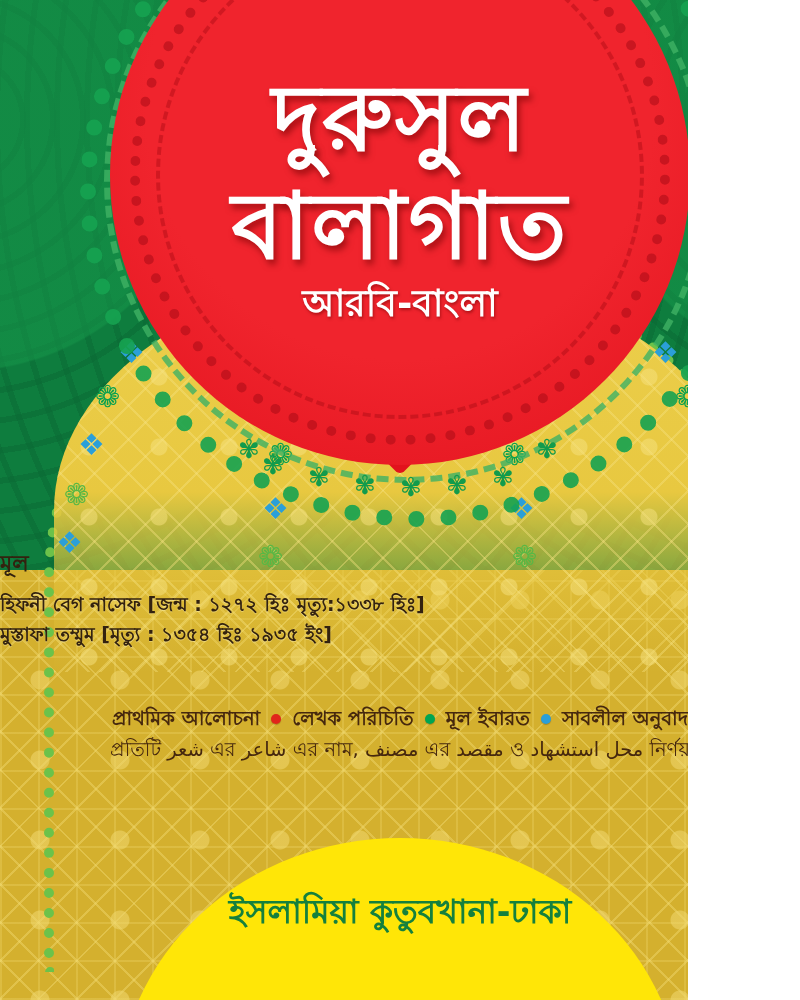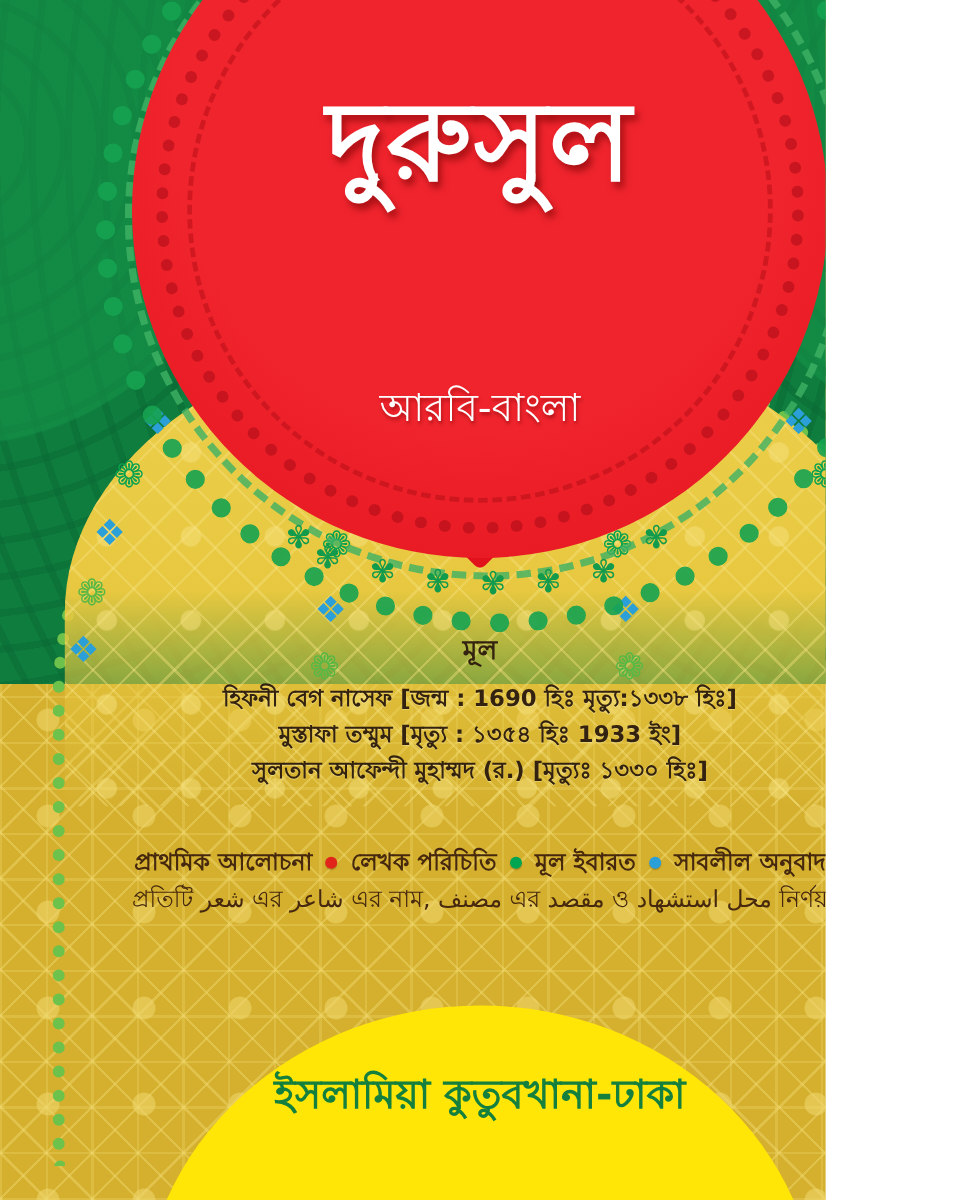--- a/index.html
+++ b/index.html
@@ -43,35 +43,35 @@
   .medallion{position:absolute;left:110px;top:-115px;width:580px;height:580px;border-radius:50%;
     background:radial-gradient(circle at 50% 38%, #f0242d 0 55%, #e2121d 100%);
     text-align:center;}
   .medallion::before{content:"";position:absolute;inset:20px;border-radius:50%;
     border:10px dotted rgba(170,12,22,.55);}
   .medallion::after{content:"";position:absolute;inset:46px;border-radius:50%;
     border:4px dashed rgba(170,12,22,.45);}
   .title-line{position:absolute;left:0;width:100%;margin:0;color:#ffffff;font-weight:bold;
     font-size:92px;line-height:1;text-shadow:3px 5px 6px rgba(110,0,0,.55);letter-spacing:2px;}
   .t1{top:188px;} .t2{top:296px;}
-  .lang{position:absolute;left:0;width:100%;top:430px;color:#ffffff;font-weight:normal;
-    font-size:32px;text-shadow:1px 2px 3px rgba(110,0,0,.5);}
+  .lang{position:absolute;left:0;width:100%;top:389px;color:#ffffff;font-weight:bold;
+    font-size:37px;text-shadow:1px 2px 3px rgba(110,0,0,.5);}
   .arabic{position:absolute;left:0;width:100%;top:448px;color:#ffd51e;font-weight:bold;
     font-size:52px;text-shadow:0 0 2px #8a0008, 3px 4px 4px rgba(120,0,0,.6);}
   .pendant{position:absolute;left:377px;top:420px;width:46px;height:46px;background:#e2121d;
     transform:rotate(45deg);border-radius:6px;}
   
   .orn{position:absolute;font-size:30px;line-height:1;}
   .orn::before{content:"❁";}
   .orn.alt::before{content:"❖";}
   .orn.g{color:#0aa14f;} .orn.lg{color:#58b845;} .orn.b{color:#2b9fd8;}
   .band-orn{position:absolute;font-size:26px;line-height:1;color:#129b4c;}
   .band-orn::before{content:"✾";}
   
-  .authors{position:absolute;left:0;top:524px;width:800px;text-align:center;color:#33220f;}
+  .authors{position:absolute;left:0;top:546px;width:800px;text-align:left;color:#33220f;}
   .authors .heading{font-size:22px;font-weight:bold;margin-bottom:6px;}
   .authors .line{font-size:19px;font-weight:bold;line-height:30px;
     text-shadow:0 1px 0 rgba(255,245,200,.35);}
   .features{position:absolute;left:0;top:702px;width:800px;text-align:center;color:#46280e;}
   .feature-row{font-size:19.5px;font-weight:bold;line-height:33px;text-align:center;}
   .feature-note{font-size:19.5px;font-weight:normal;line-height:30px;margin-top:0;}
   .dot{display:inline-block;width:10px;height:10px;border-radius:50%;margin:0 11px 2px 11px;
     vertical-align:middle;box-shadow:0 1px 1px rgba(90,60,0,.35);}
   
   .pub-circle{position:absolute;left:118px;top:838px;width:564px;height:520px;border-radius:50%;
@@ -116,38 +116,38 @@
   <span class="orn b alt" style="left:508px;top:494px;"></span>
   <span class="orn lg" style="left:512px;top:542px;"></span>
 
   <div class="lace-ring"></div>
   <div class="lace-ring2"></div>
 
   <div class="pendant"></div>
 
   <div class="medallion">
     <h1 class="title-line t1">দুরুসুল</h1>
+    <h1 class="title-line t2">বালাগাত</h1>
     <div class="lang">আরবি-বাংলা</div>
   </div>
 
   <span class="band-orn" style="left:262px;top:452px;"></span>
   <span class="band-orn" style="left:308px;top:464px;"></span>
   <span class="band-orn" style="left:354px;top:472px;"></span>
   <span class="band-orn" style="left:400px;top:474px;"></span>
   <span class="band-orn" style="left:446px;top:472px;"></span>
   <span class="band-orn" style="left:492px;top:464px;"></span>
   <span class="band-orn" style="left:238px;top:436px;"></span>
   <span class="band-orn" style="left:536px;top:436px;"></span>
 
   <div class="authors">
     <div class="heading">মূল</div>
     <div class="lines">
-        <div class="line">হিফনী বেগ নাসেফ [জন্ম : 1690 হিঃ  মৃত্যু:১৩৩৮ হিঃ]</div>
-        <div class="line">মুস্তাফা তম্মুম [মৃত্যু : ১৩৫৪ হিঃ 1933 ইং]</div>
-        <div class="line">সুলতান আফেন্দী মুহাম্মদ (র.) [মৃত্যুঃ ১৩৩০ হিঃ]</div>
+        <div class="line">হিফনী বেগ নাসেফ [জন্ম : ১২৭২ হিঃ  মৃত্যু:১৩৩৮ হিঃ]</div>
+        <div class="line">মুস্তাফা তম্মুম [মৃত্যু : ১৩৫৪ হিঃ ১৯৩৫ ইং]</div>
       </div>
   </div>
 
   <div class="features">
     <div class="feature-row"><span>প্রাথমিক আলোচনা</span><span class="dot" style="background: rgb(225, 37, 27);"></span><span>লেখক পরিচিতি</span><span class="dot" style="background: rgb(0, 165, 81);"></span><span>মূল ইবারত</span><span class="dot" style="background: rgb(43, 159, 216);"></span><span>সাবলীল অনুবাদ</span></div>
     <div class="feature-note">প্রতিটি شعر এর شاعر এর নাম, مصنف এর مقصد ও محل استشهاد নির্ণয়</div>
   </div>
 
   <div class="pub-circle">
     <div class="pub-name">ইসলামিয়া কুতুবখানা-ঢাকা</div>

